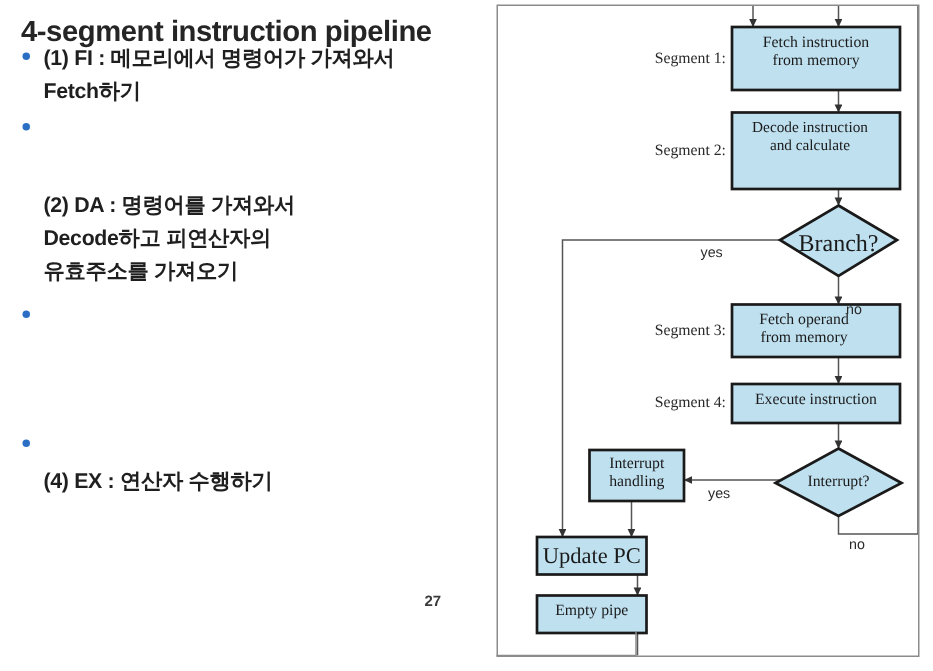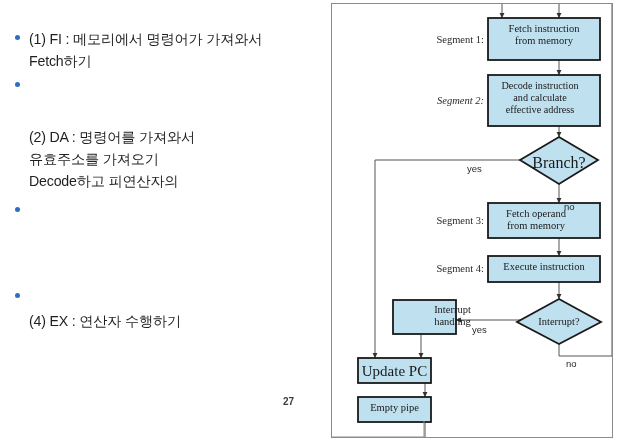--- a/index.html
+++ b/index.html
@@ -33,21 +33,21 @@
     width: 5px;
     height: 5px;
     border-radius: 50%;
     background: #2b6fc4;
   }
   .body-block {
     position: absolute;
     left: 29px;
     width: 300px;
     font-size: 14.2px;
-    font-weight: normal;
+    font-weight: bold;
     color: #1f1f1f;
     line-height: 1.55;
     letter-spacing: -0.2px;
   }
   #pageno {
     position: absolute;
     left: 283px;
     top: 396px;
     font-size: 10px;
     font-weight: bold;
@@ -94,32 +94,33 @@
     color: #2a2a2a;
     white-space: nowrap;
     margin-top: 16px;
   }
 </style>
 </head>
 <body>
 
 <div id="slide">
 
+  <div id="title">4-segment instruction pipeline</div>
 
   <div class="bullet-dot" style="left:15px; top:35px;"></div>
   <div class="body-block" style="top:28px;">
     <div>(1) FI : 메모리에서 명령어가 가져와서</div>
     <div>Fetch하기</div>
   </div>
 
   <div class="bullet-dot" style="left:15px; top:82px;"></div>
   <div class="body-block" style="top:126px;">
     <div>(2) DA : 명령어를 가져와서</div>
+    <div>Decode하고 피연산자의</div>
     <div>유효주소를 가져오기</div>
-    <div>Decode하고 피연산자의</div>
   </div>
 
   <div class="bullet-dot" style="left:15px; top:207px;"></div>
 
   <div class="bullet-dot" style="left:15px; top:293px;"></div>
   <div class="body-block" style="top:310px;">
     <div>(4) EX : 연산자 수행하기</div>
   </div>
 
   <div id="pageno">27</div>
@@ -175,53 +176,52 @@
         <rect x="156" y="252" width="112" height="26"></rect>
         <rect x="61" y="296" width="63" height="34"></rect>
         <rect x="26" y="354" width="73" height="25"></rect>
         <rect x="26" y="393" width="73" height="25"></rect>
         <polygon points="227,133 266,156 227,180 188,156"></polygon>
         <polygon points="227,295 269,318 227,340 185,318"></polygon>
       </g>
     </svg>
 
     <div class="seg-label" style="left:80px; top:30px; width:72px;">Segment 1:</div>
-    <div class="seg-label" style="left:80px; top:91px; width:72px;font-style:italic;">Segment 2:</div>
+    <div class="seg-label" style="left:80px; top:91px; width:72px;">Segment 2:</div>
     <div class="seg-label" style="left:80px; top:211px; width:72px;">Segment 3:</div>
     <div class="seg-label" style="left:80px; top:259px; width:72px;">Segment 4:</div>
 
     <div class="node-text" style="left:156px; top:19px; width:112px; font-size:10.5px;">
       <div>Fetch instruction</div>
       <div>from memory</div>
     </div>
 
     <div class="node-text" style="left:156px; top:76px; width:104px; font-size:10.2px;">
       <div>Decode instruction</div>
       <div>and calculate</div>
-      <div>effective address</div>
     </div>
 
     <div class="node-text" style="left:188px; top:150px; width:78px; font-size:16px;">
       <div>Branch?</div>
     </div>
 
     <div class="node-text" style="left:156px; top:204px; width:96px; font-size:10.5px;">
       <div>Fetch operand</div>
       <div>from memory</div>
     </div>
 
     <div class="node-text" style="left:156px; top:257px; width:112px; font-size:10.5px;">
       <div>Execute instruction</div>
     </div>
 
     <div class="node-text" style="left:186px; top:312px; width:82px; font-size:10.5px;">
       <div>Interrupt?</div>
     </div>
 
-    <div class="node-text" style="left:61px; top:300px; width:63px; font-size:10.5px;padding-left:28px;">
+    <div class="node-text" style="left:61px; top:300px; width:63px; font-size:10.5px;">
       <div>Interrupt</div>
       <div>handling</div>
     </div>
 
     <div class="node-text" style="left:26px; top:359px; width:73px; font-size:15px;">
       <div>Update PC</div>
     </div>
 
     <div class="node-text" style="left:26px; top:398px; width:73px; font-size:10.5px;">
       <div>Empty pipe</div>

